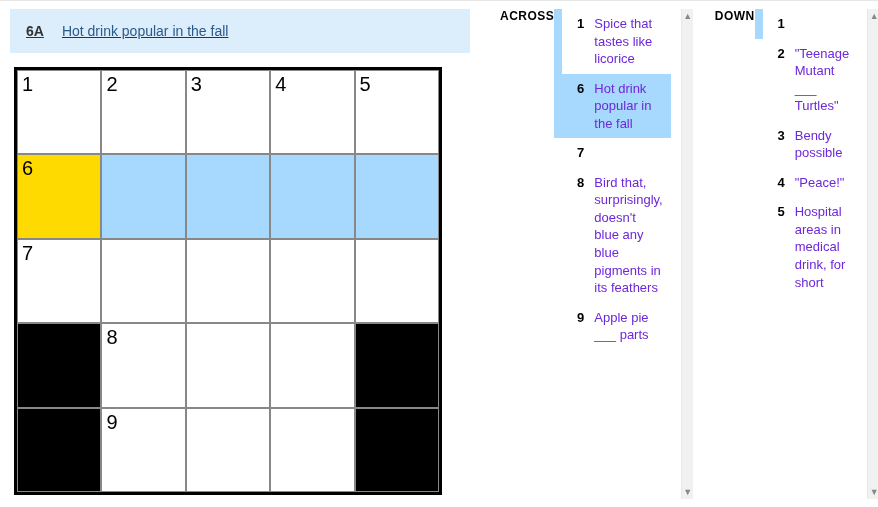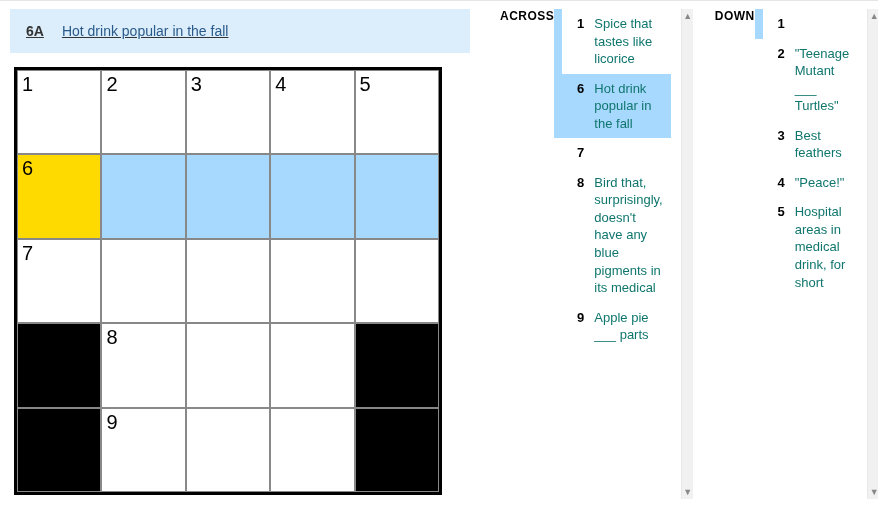--- a/index.html
+++ b/index.html
@@ -109,21 +109,21 @@
   }
   .clue-item .cn {
     font-weight: bold;
     color: #000;
     width: 16px;
     text-align: right;
     margin-right: 10px;
     flex-shrink: 0;
   }
   .clue-item .ct {
-    color: #0f766e;
+    color: #6d28d9;
     flex: 1;
   }
   .sbar {
     width: 12px;
     background: #f1f1f1;
     position: relative;
     border-left: 1px solid #e8e8e8;
   }
   .sbar .arrow {
     position: absolute;
@@ -207,21 +207,21 @@
             </div>
             <div class="clue-item selected">
               <span class="cn">6</span>
               <span class="ct">Hot drink popular in the fall</span>
             </div>
             <div class="clue-item">
               <span class="cn">7</span>
             </div>
             <div class="clue-item">
               <span class="cn">8</span>
-              <span class="ct">Bird that, surprisingly, doesn't have any blue pigments in its medical</span>
+              <span class="ct">Bird that, surprisingly, doesn't blue any blue pigments in its feathers</span>
             </div>
             <div class="clue-item">
               <span class="cn">9</span>
               <span class="ct">Apple pie ___ parts</span>
             </div>
           </div>
         <div class="sbar">
           <div class="arrow up">▲</div>
           <div class="arrow down">▼</div>
         </div>
@@ -234,21 +234,21 @@
         <div class="cluelist" id="down-list">
             <div class="clue-item related">
               <span class="cn">1</span>
             </div>
             <div class="clue-item">
               <span class="cn">2</span>
               <span class="ct">"Teenage Mutant ___ Turtles"</span>
             </div>
             <div class="clue-item">
               <span class="cn">3</span>
-              <span class="ct">Best feathers</span>
+              <span class="ct">Bendy possible</span>
             </div>
             <div class="clue-item">
               <span class="cn">4</span>
               <span class="ct">"Peace!"</span>
             </div>
             <div class="clue-item">
               <span class="cn">5</span>
               <span class="ct">Hospital areas in medical drink, for short</span>
             </div>
           </div>

